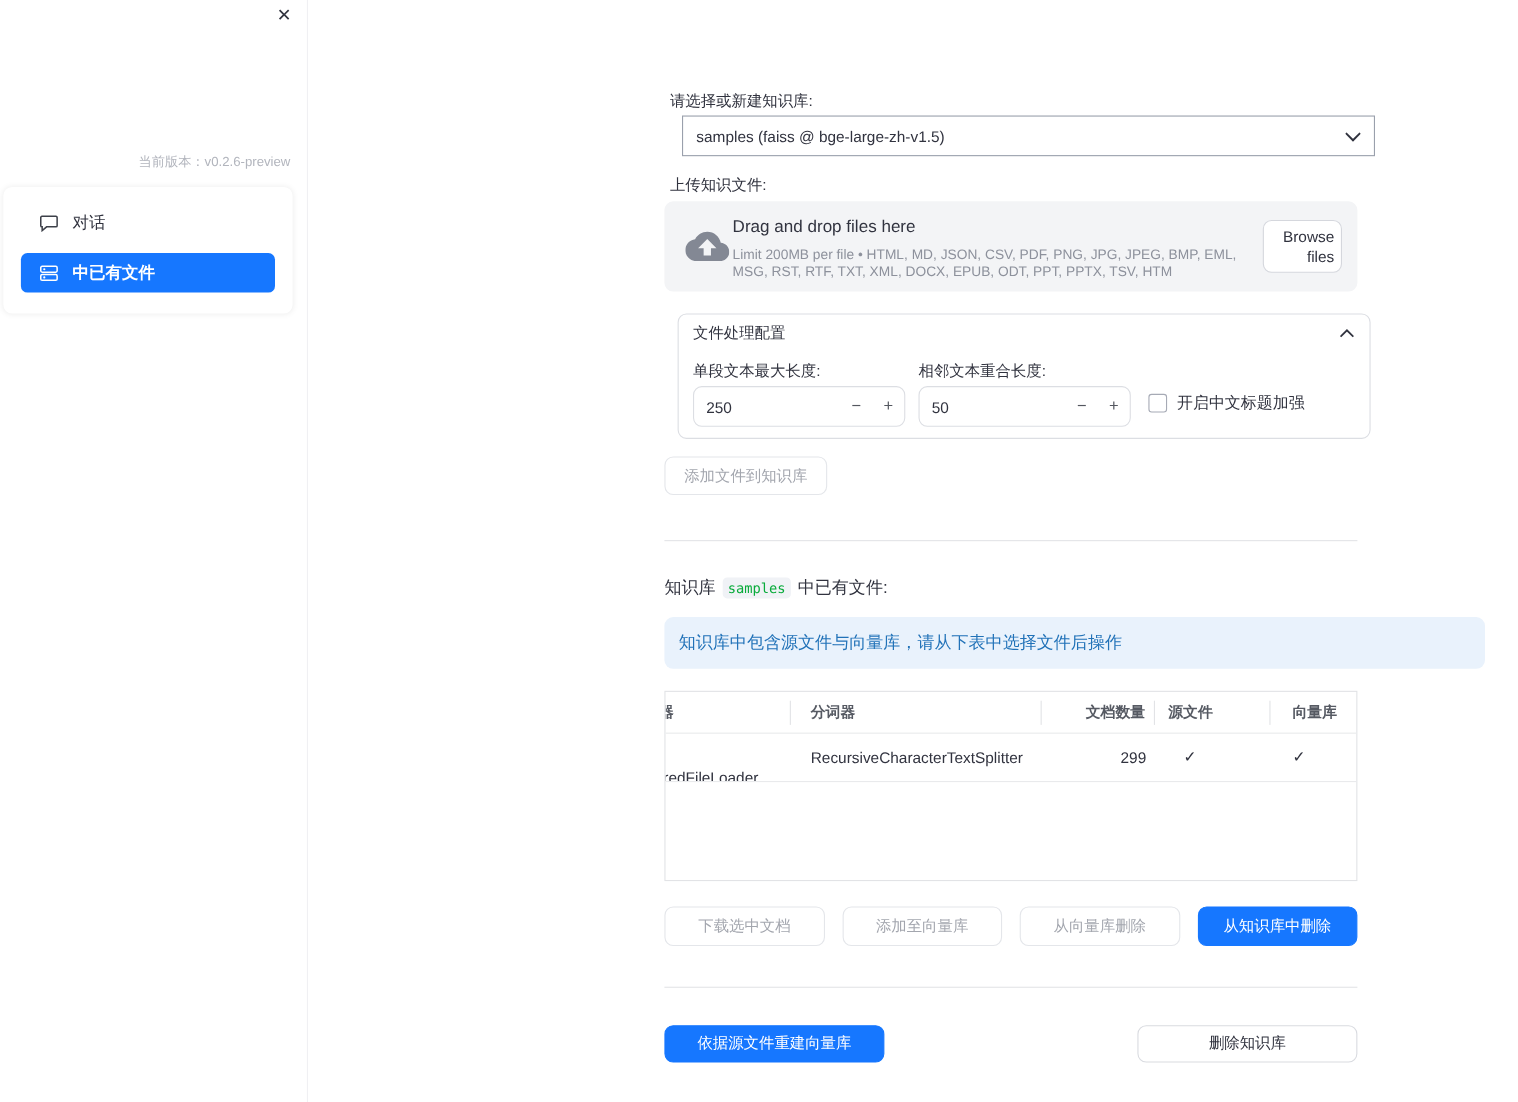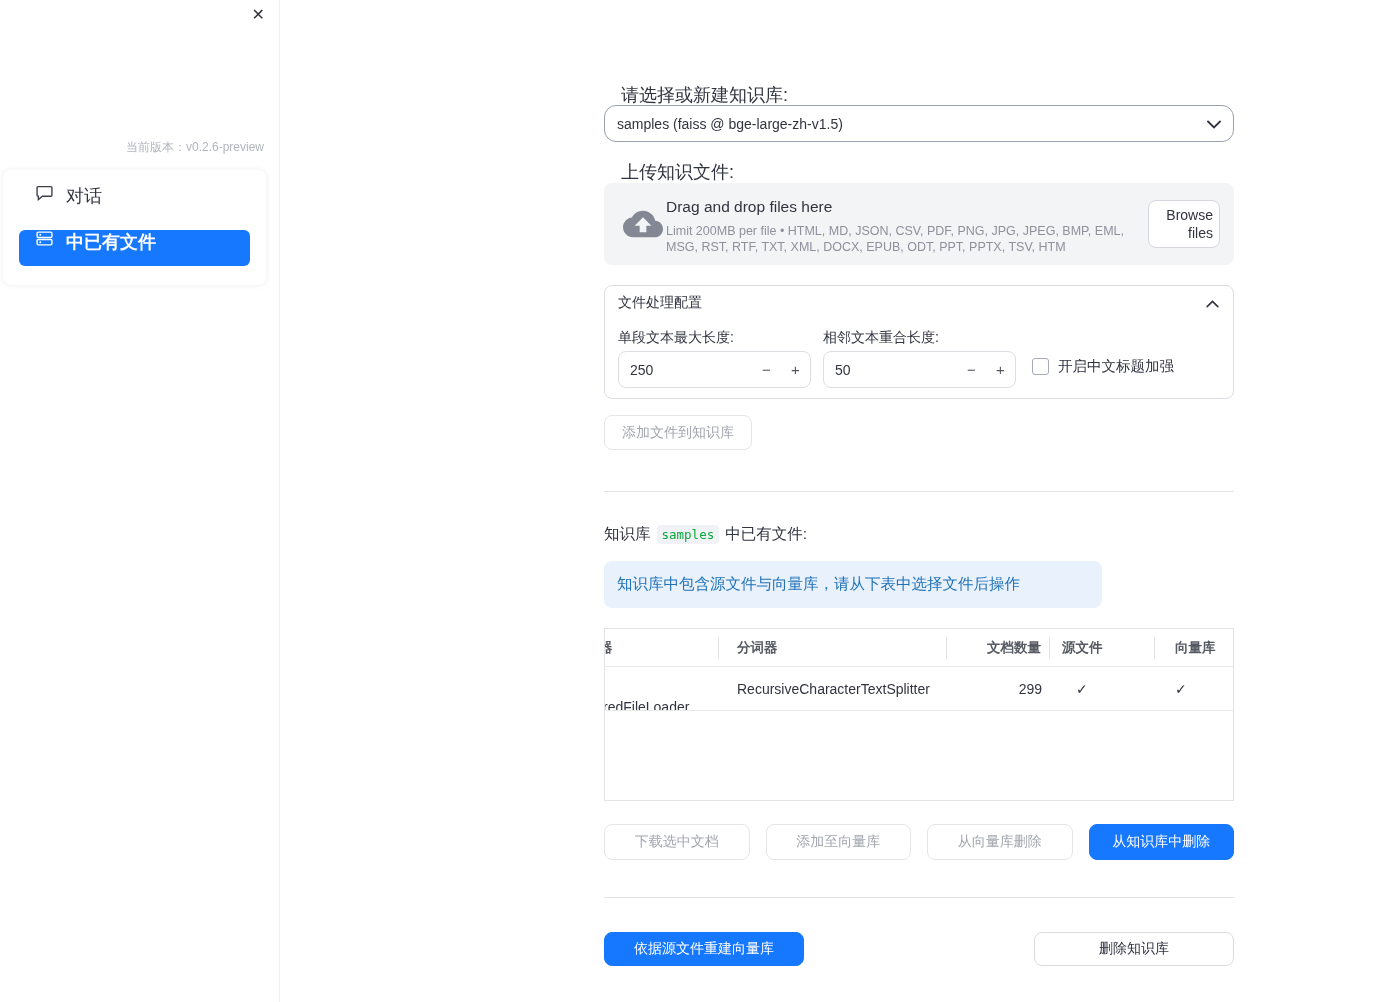--- a/index.html
+++ b/index.html
@@ -12,37 +12,37 @@
   body{font-family:"Liberation Sans","DejaVu Sans",sans-serif;color:var(--text);background:#fff;}
   .app{position:relative;width:1380px;height:1002px;overflow:hidden;background:#fff;}
 
   
   .sidebar{position:absolute;left:0;top:0;width:280px;height:1002px;background:#fff;border-right:1px solid #f0f0f3;}
   .close-btn{position:absolute;top:7px;right:14px;font-size:16px;color:#31333f;cursor:pointer;line-height:1;}
   .logo{position:absolute;top:86px;left:10px;display:flex;align-items:center;gap:7px;}
   .logo-text{font-size:21px;font-weight:700;font-style:italic;color:#2080f0;letter-spacing:-0.5px;white-space:nowrap;}
   .version{position:absolute;top:139px;right:15px;font-size:12px;color:#b2b5bd;}
   .menu-card{position:absolute;left:3px;top:170px;width:263px;height:115px;background:#fff;border-radius:8px;box-shadow:0 0 6px rgba(0,0,0,0.08);padding:14px 16px;}
-  .menu-item{display:flex;align-items:flex-start;gap:13px;height:36px;padding:0 17px;border-radius:6px;font-size:18px;color:#31333f;cursor:pointer;margin-bottom:10px;}
+  .menu-item{display:flex;align-items:center;gap:13px;height:36px;padding:0 17px;border-radius:6px;font-size:15px;color:#31333f;cursor:pointer;margin-bottom:10px;}
   .menu-item.selected{background:var(--primary);color:#fff;font-weight:600;}
   .menu-item .mi-icon{display:flex;align-items:center;}
 
   
   .main{position:absolute;left:604px;top:0;width:630px;height:1002px;}
-  .widget-label{position:absolute;left:17px;font-size:18px;color:#31333f;}
-
-  .selectbox{position:absolute;left:0;top:105px;width:630px;height:37px;border:1px solid #9aa0ac;border-radius:12px;background:#fff;display:flex;align-items:center;justify-content:space-between;padding:0 12px;font-size:14px;cursor:pointer;}
+  .widget-label{position:absolute;left:5px;font-size:14px;color:#31333f;}
+
+  .selectbox{position:absolute;left:16px;top:105px;width:630px;height:37px;border:1px solid #9aa0ac;border-radius:0;background:#fff;display:flex;align-items:center;justify-content:space-between;padding:0 12px;font-size:14px;cursor:pointer;}
 
   .uploader{position:absolute;left:0;top:183px;width:630px;height:82px;background:#f3f4f6;border-radius:8px;cursor:pointer;}
   .cloud-icon{position:absolute;left:19px;top:27px;}
   .up-title{position:absolute;left:62px;top:15px;font-size:15.5px;color:#31333f;}
   .up-limit{position:absolute;left:62px;top:40px;width:480px;font-size:12.5px;line-height:16px;color:#8d919c;}
   .browse-btn{position:absolute;right:14px;top:17px;width:72px;height:48px;background:#fff;border:1px solid #d5d7dd;border-radius:8px;font-size:14px;color:#31333f;display:flex;align-items:center;justify-content:center;text-align:right;line-height:18px;padding:0 6px;cursor:pointer;font-family:inherit;}
 
-  .expander{position:absolute;left:0;top:285px;width:630px;height:114px;border:1px solid var(--border);border-radius:8px;background:#fff;}
+  .expander{position:absolute;left:12px;top:285px;width:630px;height:114px;border:1px solid var(--border);border-radius:8px;background:#fff;}
   .exp-header{position:absolute;left:0;top:0;width:100%;height:34px;display:flex;align-items:center;justify-content:space-between;padding:0 14px 0 13px;cursor:pointer;}
   .exp-title{font-size:14px;color:#31333f;}
   .cfg-label{position:absolute;top:43px;font-size:14px;color:#31333f;}
   .num-input{position:absolute;top:65px;width:193px;height:37px;border:1px solid var(--border);border-radius:8px;background:#fff;display:flex;align-items:center;overflow:hidden;}
   .num-val{flex:1;border:none;outline:none;padding-left:11px;font-size:14px;color:#31333f;font-family:inherit;min-width:0;background:transparent;}
   .step-btn{width:29px;height:100%;border:none;background:transparent;font-size:15px;color:#54575f;cursor:pointer;font-family:inherit;}
   .checkbox-row{position:absolute;left:427px;top:71px;display:flex;align-items:center;gap:9px;cursor:pointer;justify-content:center;}
   .cb-box{width:17px;height:17px;border:1.5px solid #a6aab5;border-radius:3px;background:#fff;}
   .cb-label{font-size:14.5px;color:#31333f;}
 
@@ -51,21 +51,21 @@
   .btn-disabled{background:#fff;border:1px solid #e4e6ea;color:#a3a6ae;cursor:default;}
   .btn-primary{background:var(--primary);border:1px solid var(--primary);color:#fff;}
 
   .add-btn{position:absolute;left:0;top:415px;height:35px;padding:0 17px;}
 
   .divider{position:absolute;left:0;width:630px;height:1px;background:#e3e4e7;}
 
   .kb-line{position:absolute;left:0;top:524px;display:flex;align-items:center;gap:6px;font-size:15.5px;color:#31333f;}
   .kb-code{font-family:"DejaVu Sans Mono","Liberation Mono",monospace;font-size:12.5px;color:var(--code_green,#09ab3b);background:#f0f2f6;padding:2px 5px;border-radius:4px;}
 
-  .info-box{position:absolute;left:0;top:561px;width:498px;height:47px;background:var(--info_bg,#e9f2fc);border-radius:8px;display:flex;align-items:center;padding:0 13px;font-size:15.5px;color:var(--info_text,#2172b8);}
+  .info-box{position:absolute;left:0;top:561px;width:746px;height:47px;background:var(--info_bg,#e9f2fc);border-radius:8px;display:flex;align-items:center;padding:0 13px;font-size:15.5px;color:var(--info_text,#2172b8);}
 
   .table{position:absolute;left:0;top:628px;width:630px;height:173px;border:1px solid #e2e3e6;background:#fff;overflow:hidden;}
   .t-header{display:flex;height:38px;border-bottom:1px solid #e9eaec;align-items:center;}
   .th{height:22px;display:flex;align-items:center;font-size:13.5px;font-weight:600;color:#565a63;overflow:hidden;white-space:nowrap;border-right:1px solid #e2e3e6;}
   .th:last-child{border-right:none;}
   .t-row{display:flex;height:44px;border-bottom:1px solid #e9eaec;align-items:center;cursor:pointer;}
   .td{height:100%;display:flex;align-items:center;font-size:14px;color:#31333f;overflow:hidden;white-space:nowrap;}
   .c1{width:114px;}
   .c2{width:228px;padding-left:18px;}
   .c3{width:103px;justify-content:flex-end;padding-right:8px;}

